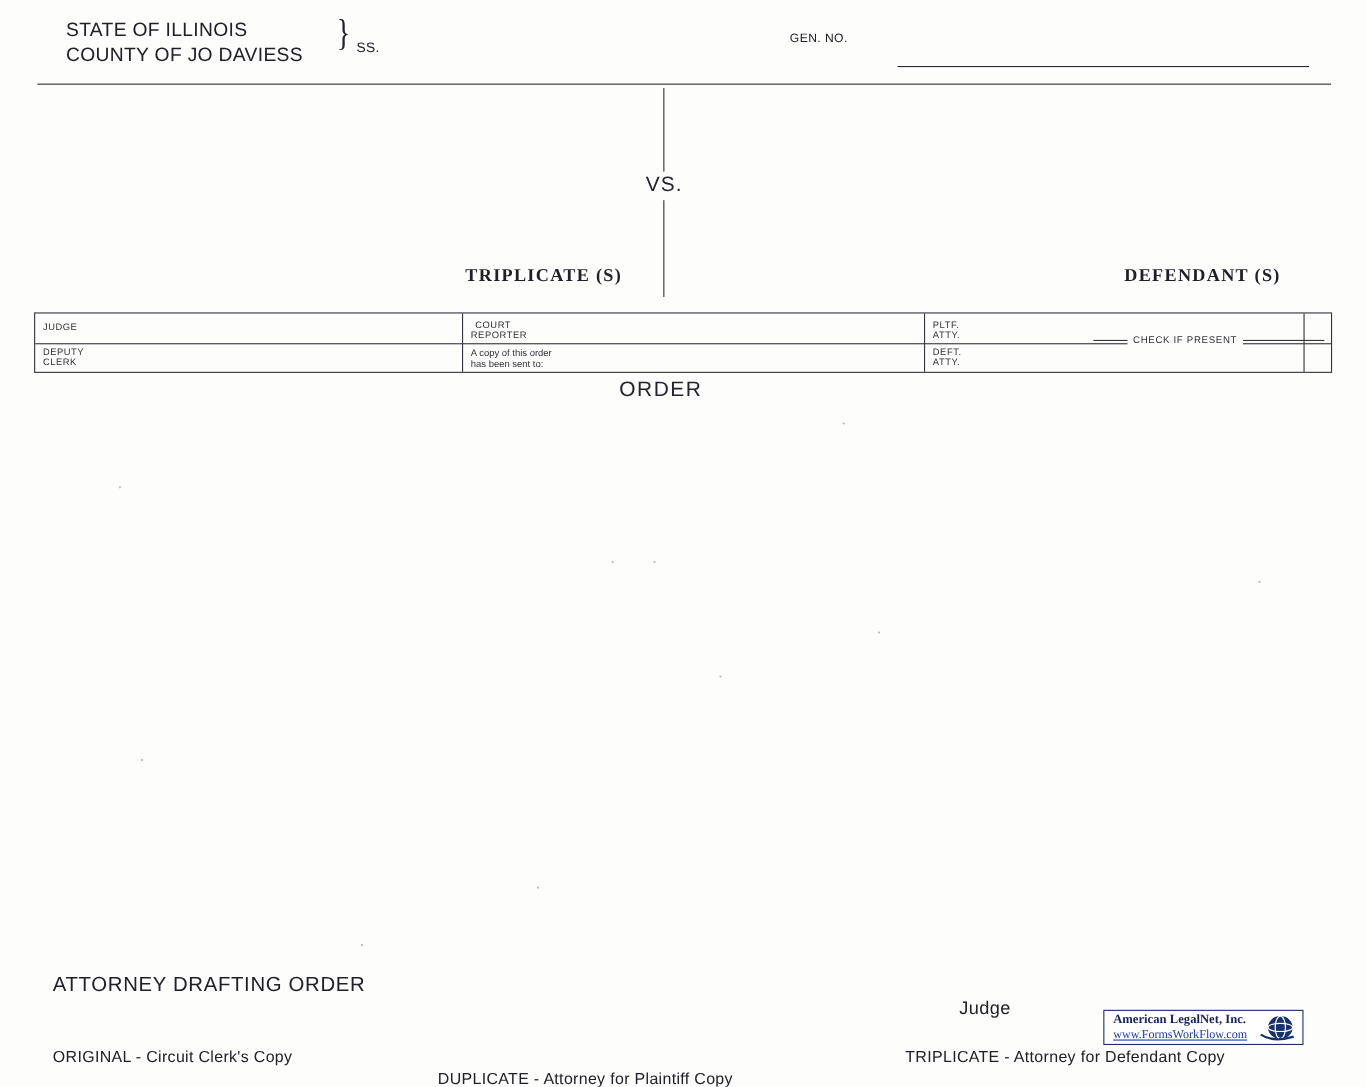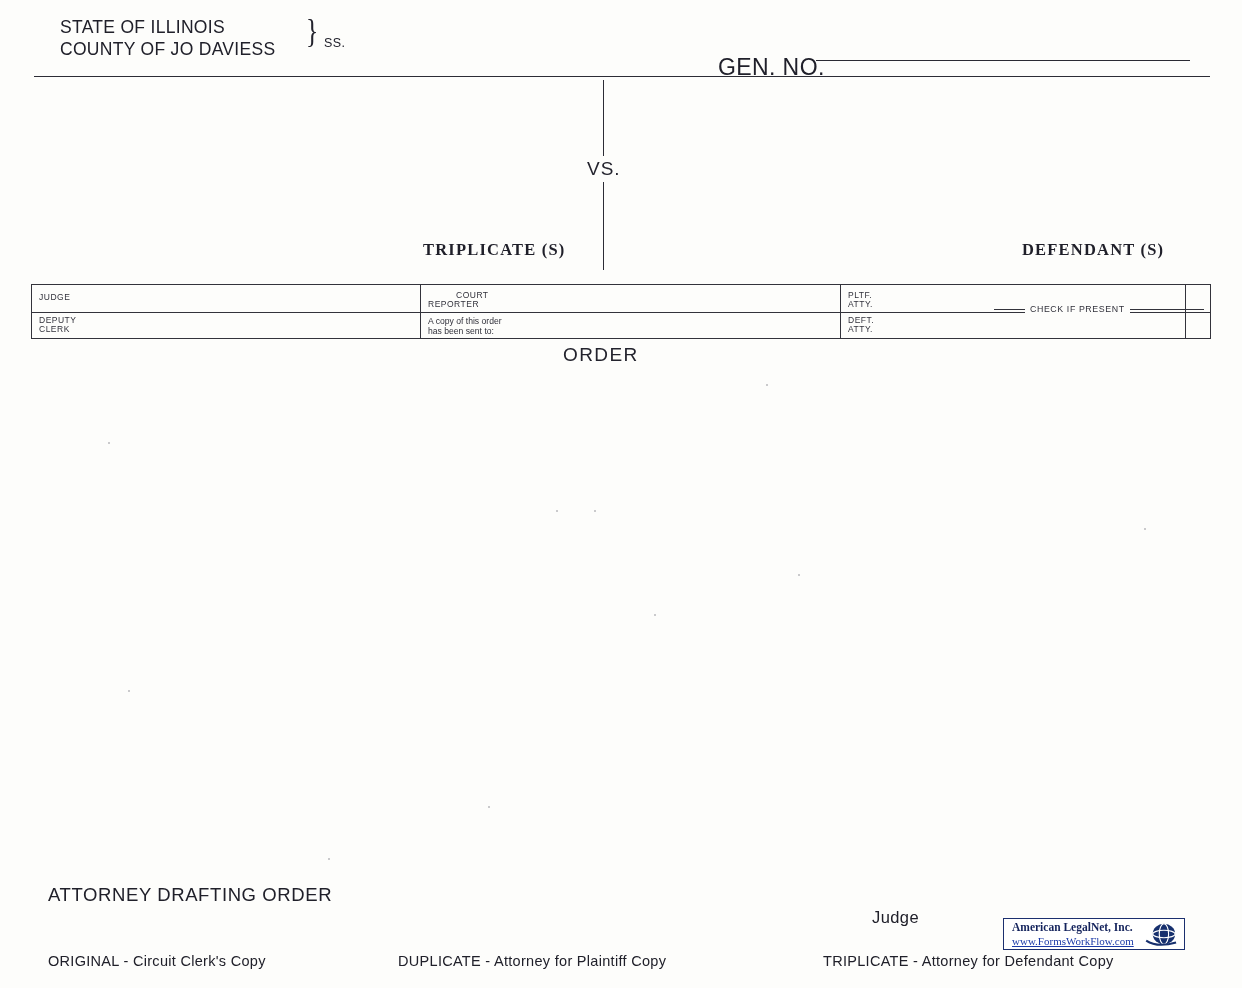--- a/index.html
+++ b/index.html
@@ -52,22 +52,22 @@
     position: absolute;
     left: 290px;
     top: 24px;
     font-size: 12.5px;
     letter-spacing: 0.4px;
     color: #22222c;
   }
   .gen-no {
     position: absolute;
     left: 684px;
-    top: 42px;
-    font-size: 23px;
+    top: 17px;
+    font-size: 11px;
     letter-spacing: 0.4px;
     color: #20202a;
   }
   .gen-line {
     position: absolute;
     left: 782px;
     top: 48px;
     width: 374px;
     border-bottom: 1.3px solid #2a2a33;
   }
@@ -227,21 +227,21 @@
   }
 
   .copy-line {
     position: absolute;
     top: 953px;
     font-size: 14.5px;
     letter-spacing: 0.3px;
     color: #20202a;
   }
   .copy-1 { left: 48px; }
-  .copy-2 { left: 398px; }
+  .copy-2 { left: 398px; margin-top: 20px; }
   .copy-3 { left: 823px; }
 
   
   .legalnet {
     position: absolute;
     left: 1003px;
     top: 918px;
     width: 182px;
     height: 32px;
     border: 1.4px solid #1b2f6e;
@@ -299,21 +299,21 @@
   <div class="grid">
     <div class="grid-mid"></div>
     <div class="v1"></div>
     <div class="v2"></div>
     <div class="v3"></div>
 
     <div class="cell-label" style="left:7px; top:8px;">JUDGE</div>
     <div class="cell-label" style="left:7px; top:31px;">DEPUTY</div>
     <div class="cell-label" style="left:7px; top:40px;">CLERK</div>
 
-    <div class="cell-label" style="left:408px; top:6px;padding-left:16px;">COURT</div>
+    <div class="cell-label" style="left:384px; top:6px;padding-left:16px;">COURT</div>
     <div class="cell-label" style="left:396px; top:15px;">REPORTER</div>
 
     <div class="cell-note" style="left:396px; top:31px;">A copy of this order</div>
     <div class="cell-note" style="left:396px; top:41px;">has been sent to:</div>
 
     <div class="cell-label" style="left:816px; top:6px;">PLTF.</div>
     <div class="cell-label" style="left:816px; top:15px;">ATTY.</div>
 
     <div class="cell-label" style="left:816px; top:31px;">DEFT.</div>
     <div class="cell-label" style="left:816px; top:40px;">ATTY.</div>

